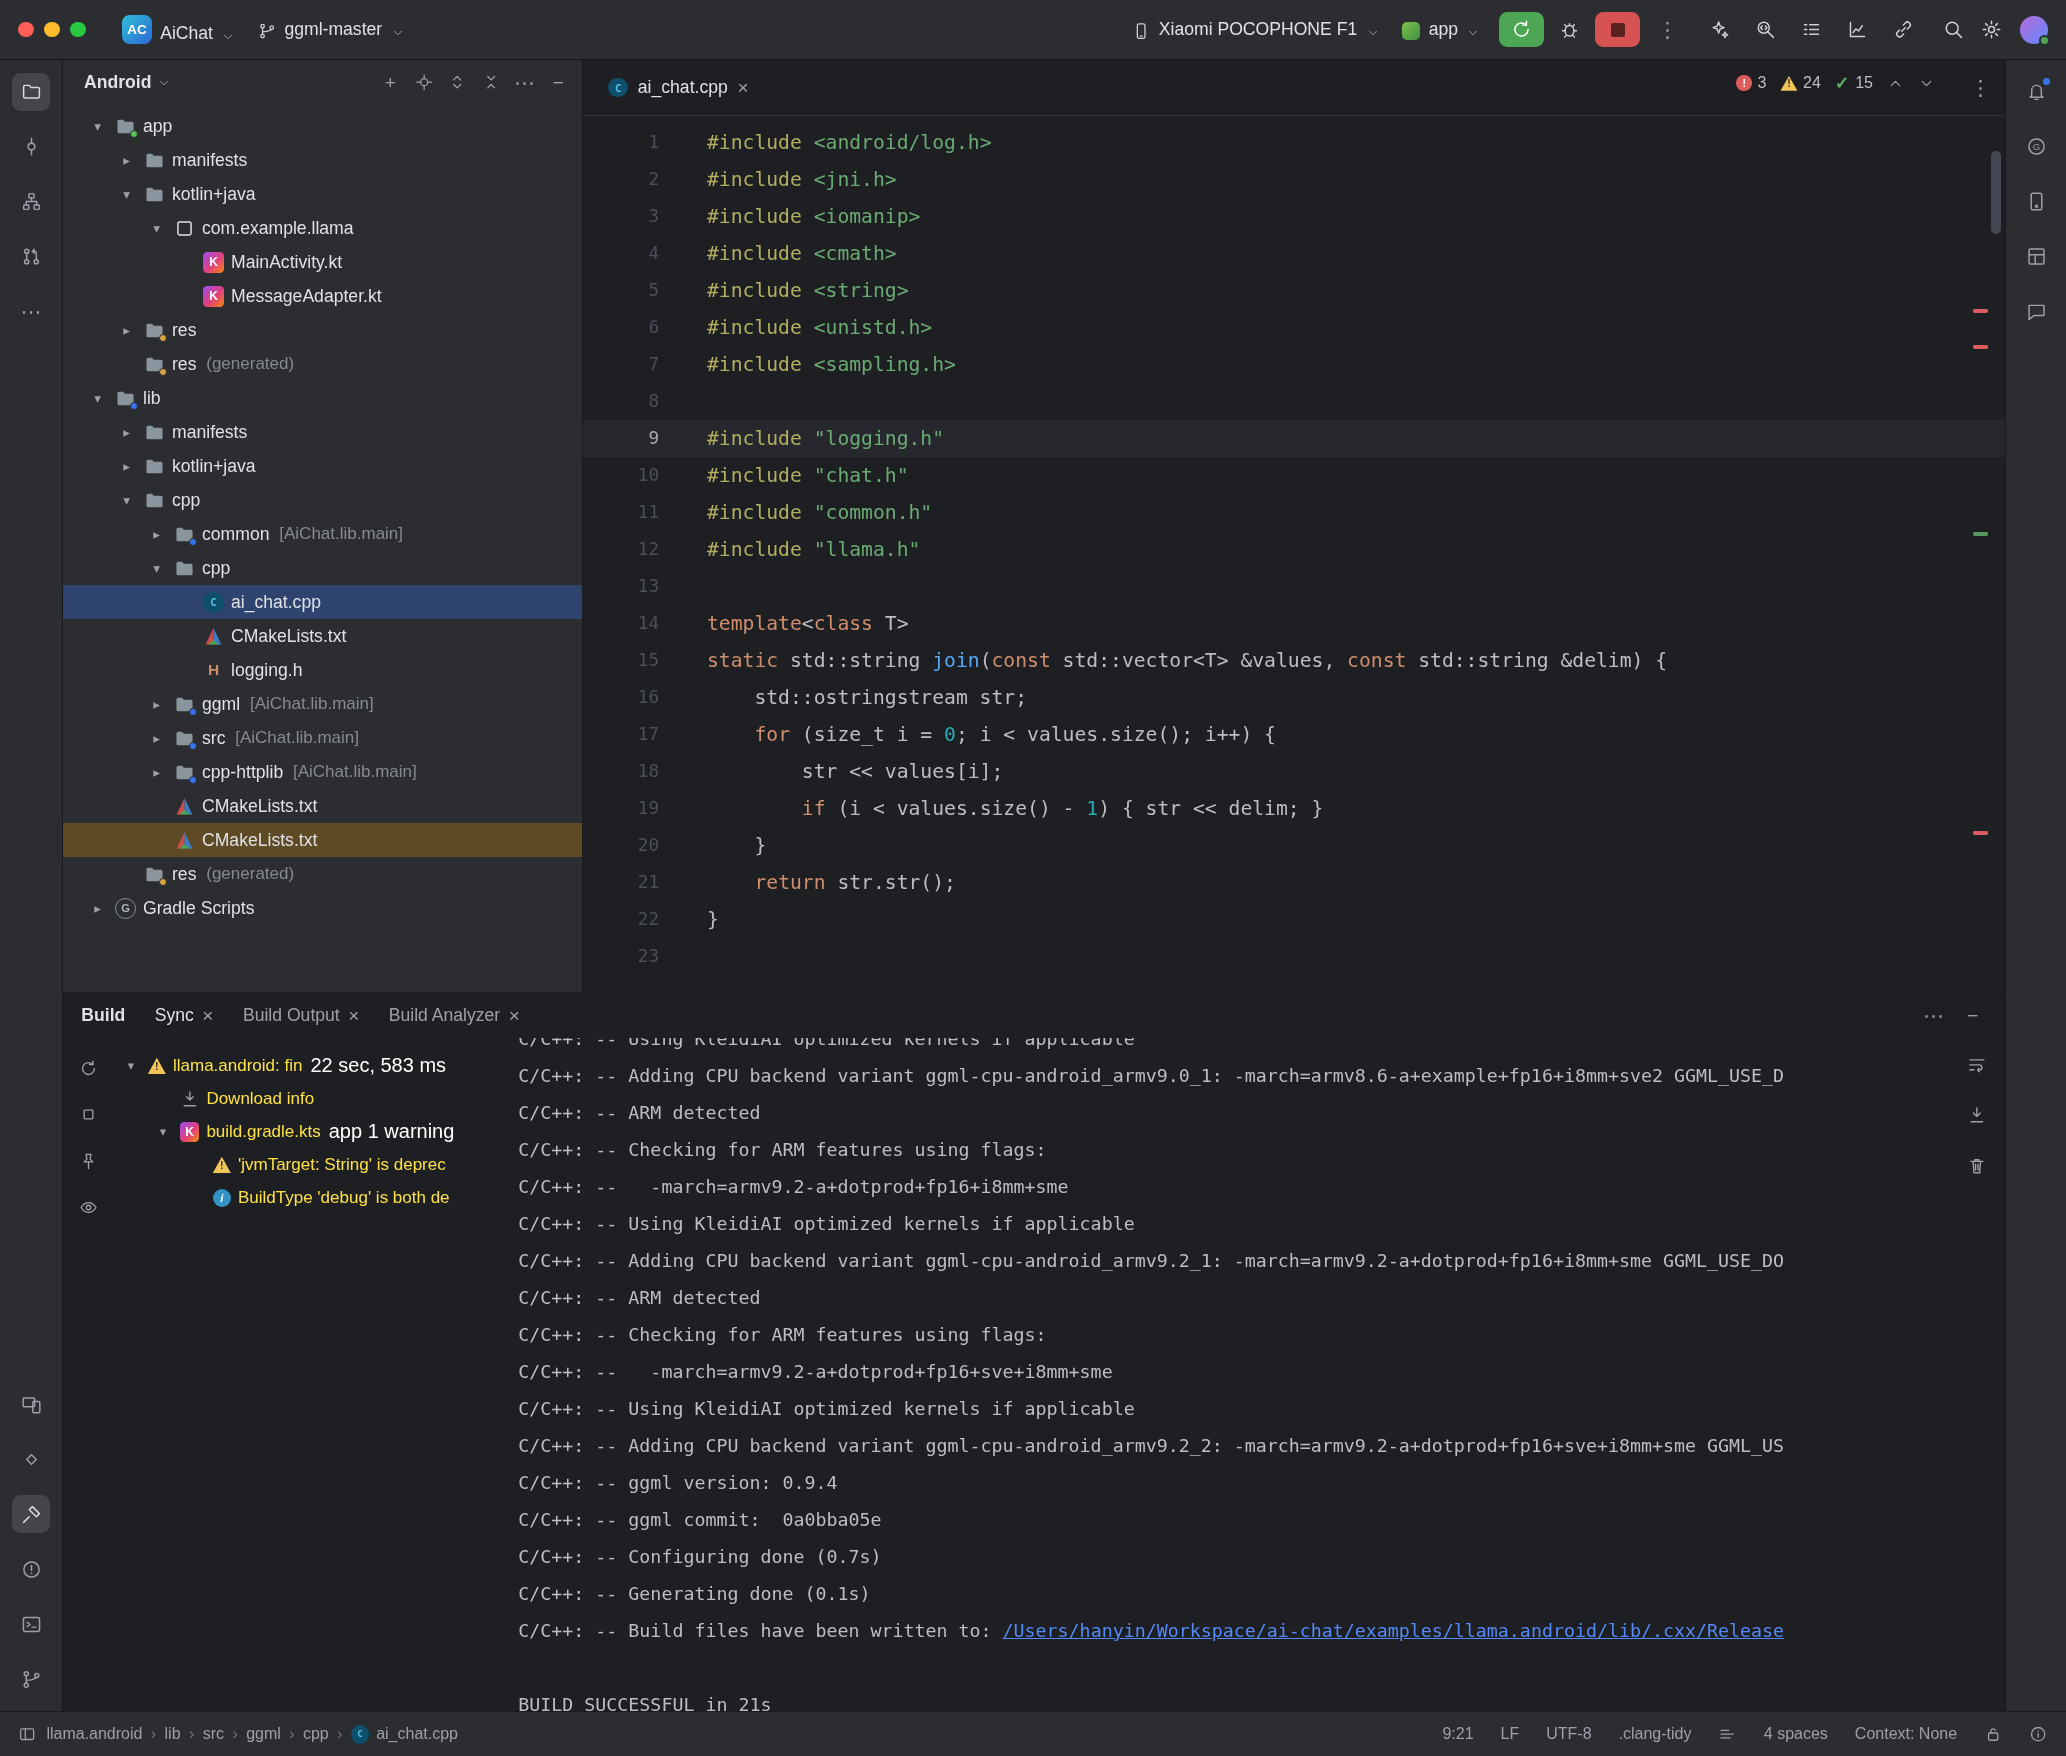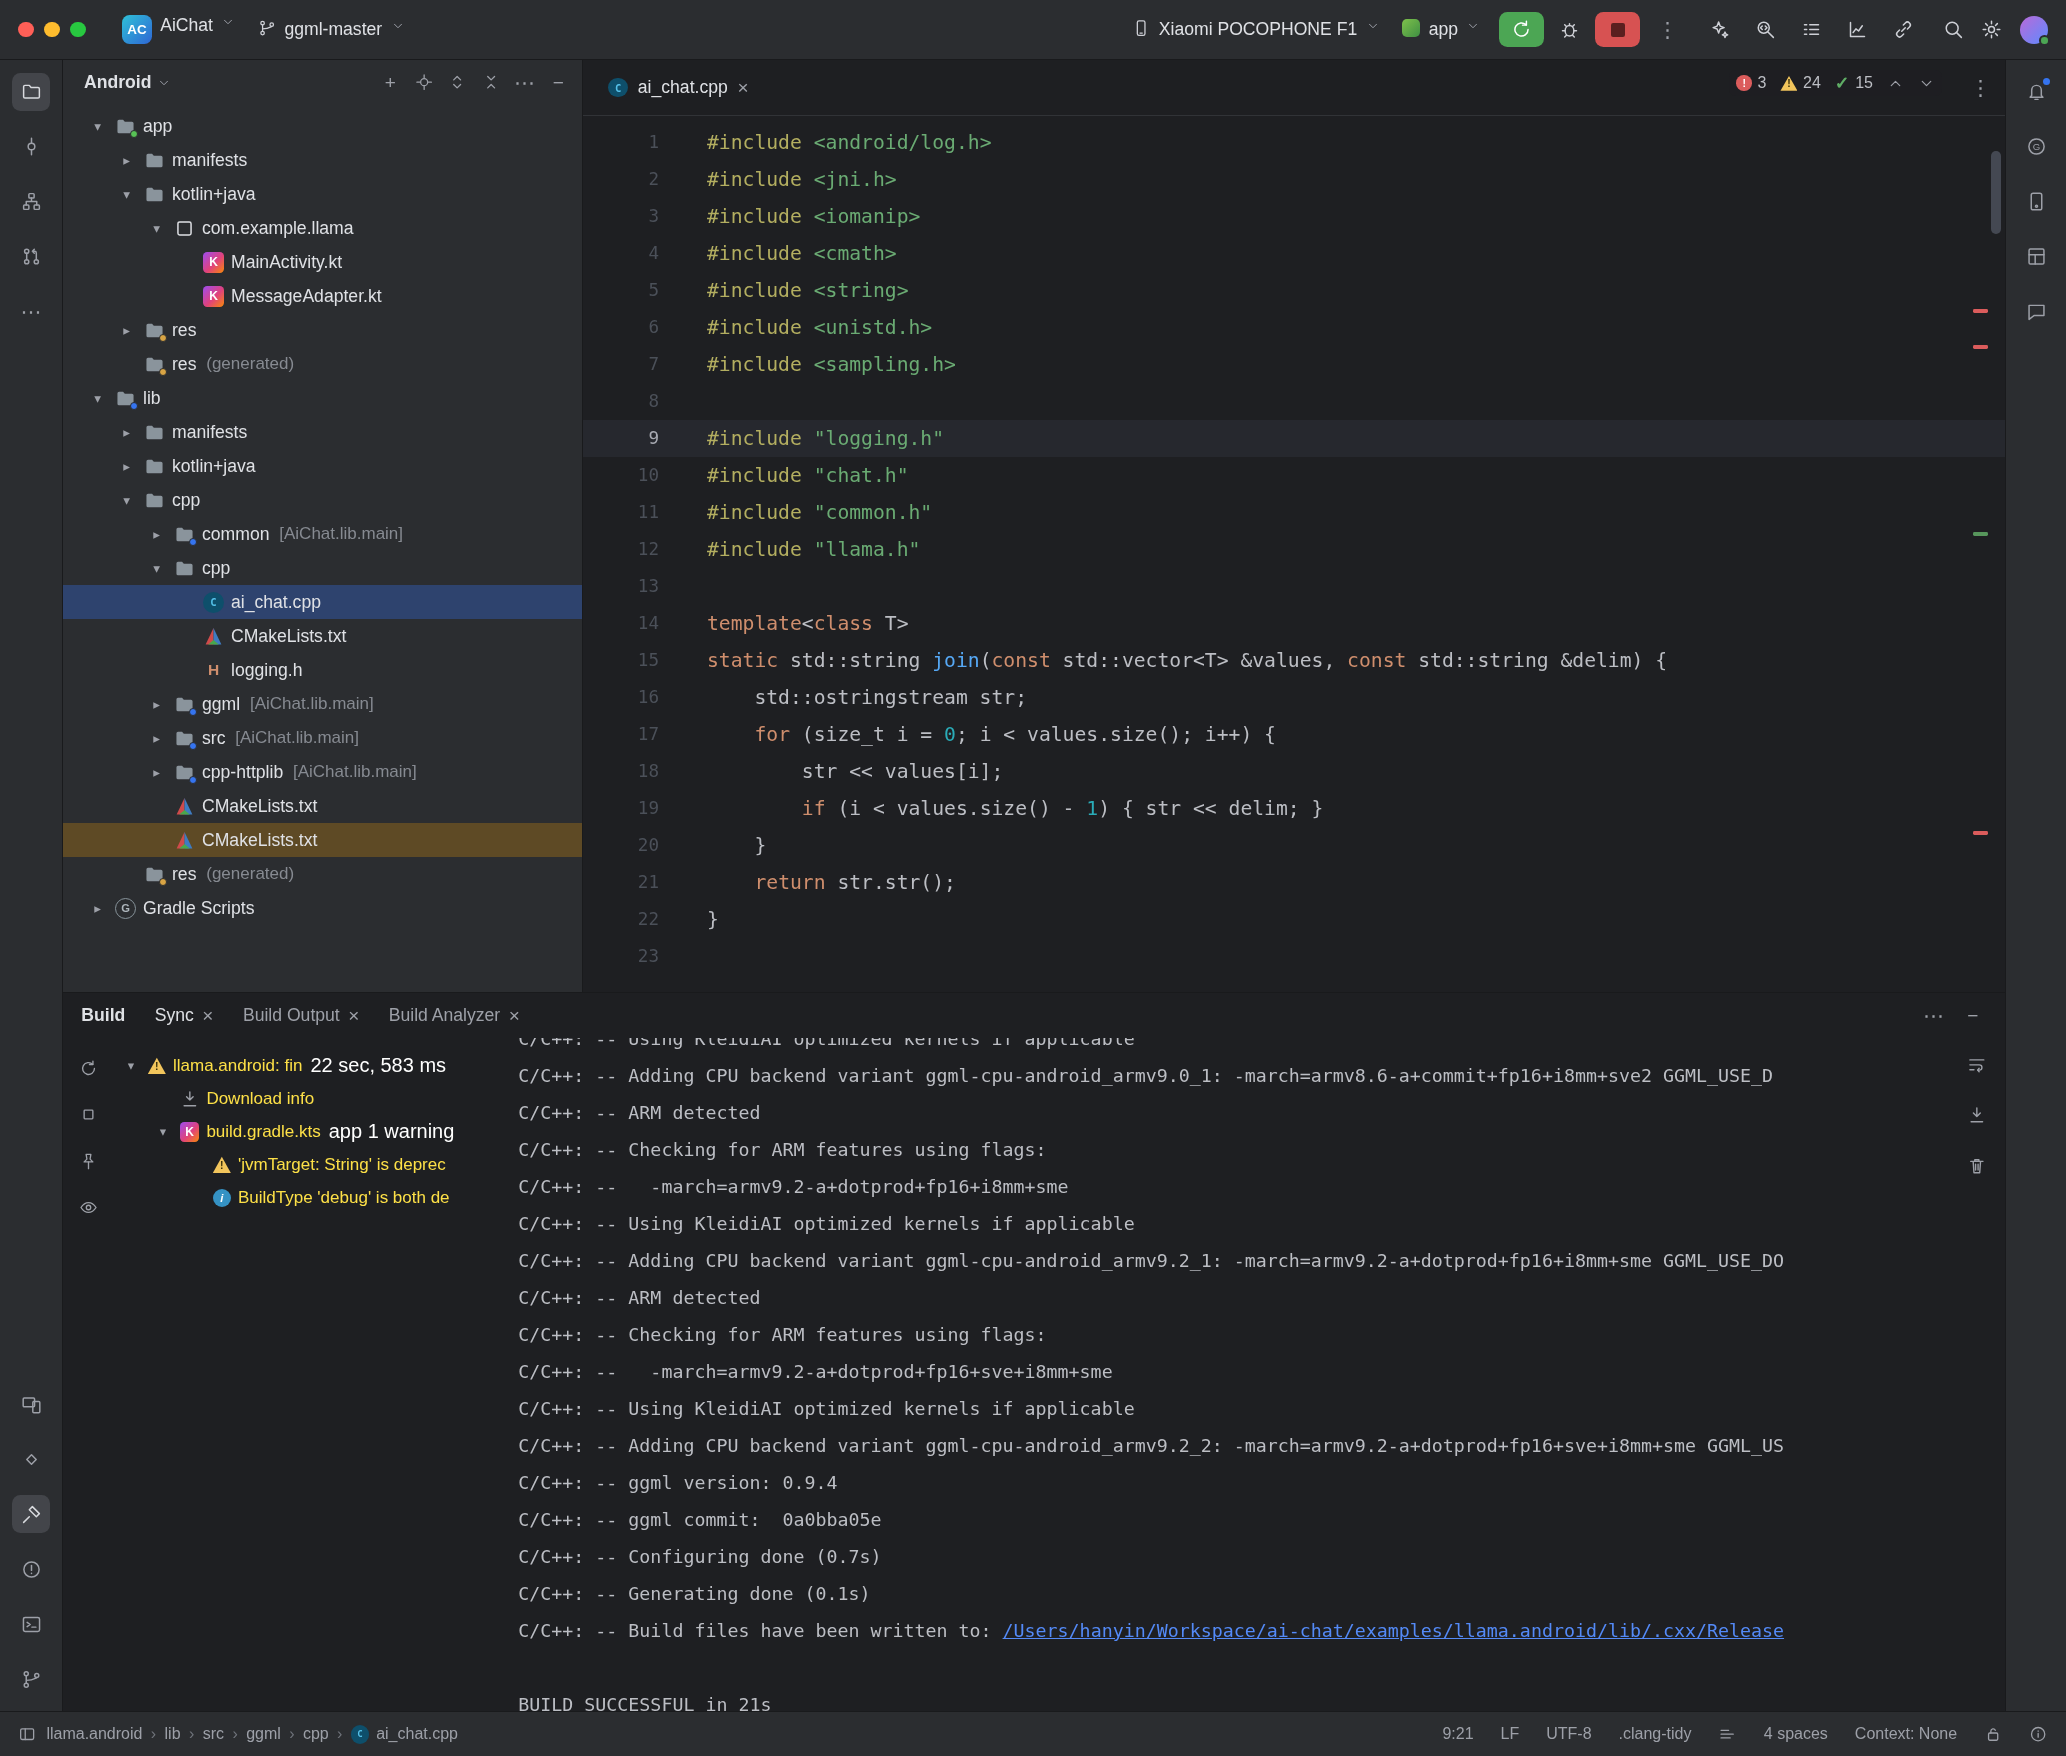--- a/index.html
+++ b/index.html
@@ -10,21 +10,21 @@
 .icon{display:inline-flex;align-items:center;justify-content:center}
 .icon svg{width:100%;height:100%;display:block}
 .glyph{font-size:19px;color:#9da0a8;line-height:1}
 
 
 #titlebar{flex:0 0 60px;background:#2b2d30;border-bottom:0.7px solid #191a1c;
   display:flex;align-items:center;padding:0 18.3px;gap:5.6px}
 .traffic{display:flex;gap:10.5px;margin-right:22.5px}
 .tl{width:15.5px;height:15.5px;border-radius:50%;display:inline-block}
 .tl.r{background:#ff5f57}.tl.y{background:#febc2e}.tl.g{background:#28c840}
-.tb-widget{display:flex;align-items:flex-start;gap:8.4px;padding:5.6px 8.4px;border-radius:7px;font-size:17.6px;white-space:nowrap}
+.tb-widget{display:flex;align-items:flex-end;gap:8.4px;padding:5.6px 8.4px;border-radius:7px;font-size:17.6px;white-space:nowrap}
 .logo-ac{width:29.5px;height:29.5px;border-radius:7.7px;background:linear-gradient(135deg,#2fc1d8,#2e66d4);
   display:flex;align-items:center;justify-content:center;font-weight:bold;font-size:13.4px;color:#fff}
 .chevd{width:14px;height:14px;color:#9da0a8}
 .spacer{flex:1}
 .runbtn{width:45px;height:35px;border-radius:8.4px;background:#4ca654;display:flex;align-items:center;justify-content:center;color:#fff;margin:0 4.2px}
 .runbtn .icon{width:21px;height:21px}
 .tb-btn{width:32px;height:32px;display:flex;align-items:center;justify-content:center;color:#ced0d6;border-radius:7px}
 .tb-btn .icon{width:21px;height:21px}
 .stopbtn{width:45px;height:35px;border-radius:8.4px;background:#d75252;display:flex;align-items:center;justify-content:center;margin:0 4.2px}
 .stopbtn i{display:block;width:14px;height:14px;border-radius:2.1px;background:#5a1f1f}
@@ -807,21 +807,21 @@
                 <div class="b-row" style="padding-left:72px">
                   <span class="b-chev"></span>
                   <span class="i-cir">i</span>
                   <span class="b-label">BuildType 'debug' is both de</span>
                 </div>
               </div>
           </div>
           <div id="console">
             <div id="console-lines">
                 <div class="con-l">C/C++: -- Using KleidiAI optimized kernels if applicable</div>
-                <div class="con-l">C/C++: -- Adding CPU backend variant ggml-cpu-android_armv9.0_1: -march=armv8.6-a+commit+fp16+i8mm+sve2 GGML_USE_D</div>
+                <div class="con-l">C/C++: -- Adding CPU backend variant ggml-cpu-android_armv9.0_1: -march=armv8.6-a+example+fp16+i8mm+sve2 GGML_USE_D</div>
                 <div class="con-l">C/C++: -- ARM detected</div>
                 <div class="con-l">C/C++: -- Checking for ARM features using flags:</div>
                 <div class="con-l">C/C++: --   -march=armv9.2-a+dotprod+fp16+i8mm+sme</div>
                 <div class="con-l">C/C++: -- Using KleidiAI optimized kernels if applicable</div>
                 <div class="con-l">C/C++: -- Adding CPU backend variant ggml-cpu-android_armv9.2_1: -march=armv9.2-a+dotprod+fp16+i8mm+sme GGML_USE_DO</div>
                 <div class="con-l">C/C++: -- ARM detected</div>
                 <div class="con-l">C/C++: -- Checking for ARM features using flags:</div>
                 <div class="con-l">C/C++: --   -march=armv9.2-a+dotprod+fp16+sve+i8mm+sme</div>
                 <div class="con-l">C/C++: -- Using KleidiAI optimized kernels if applicable</div>
                 <div class="con-l">C/C++: -- Adding CPU backend variant ggml-cpu-android_armv9.2_2: -march=armv9.2-a+dotprod+fp16+sve+i8mm+sme GGML_US</div>

